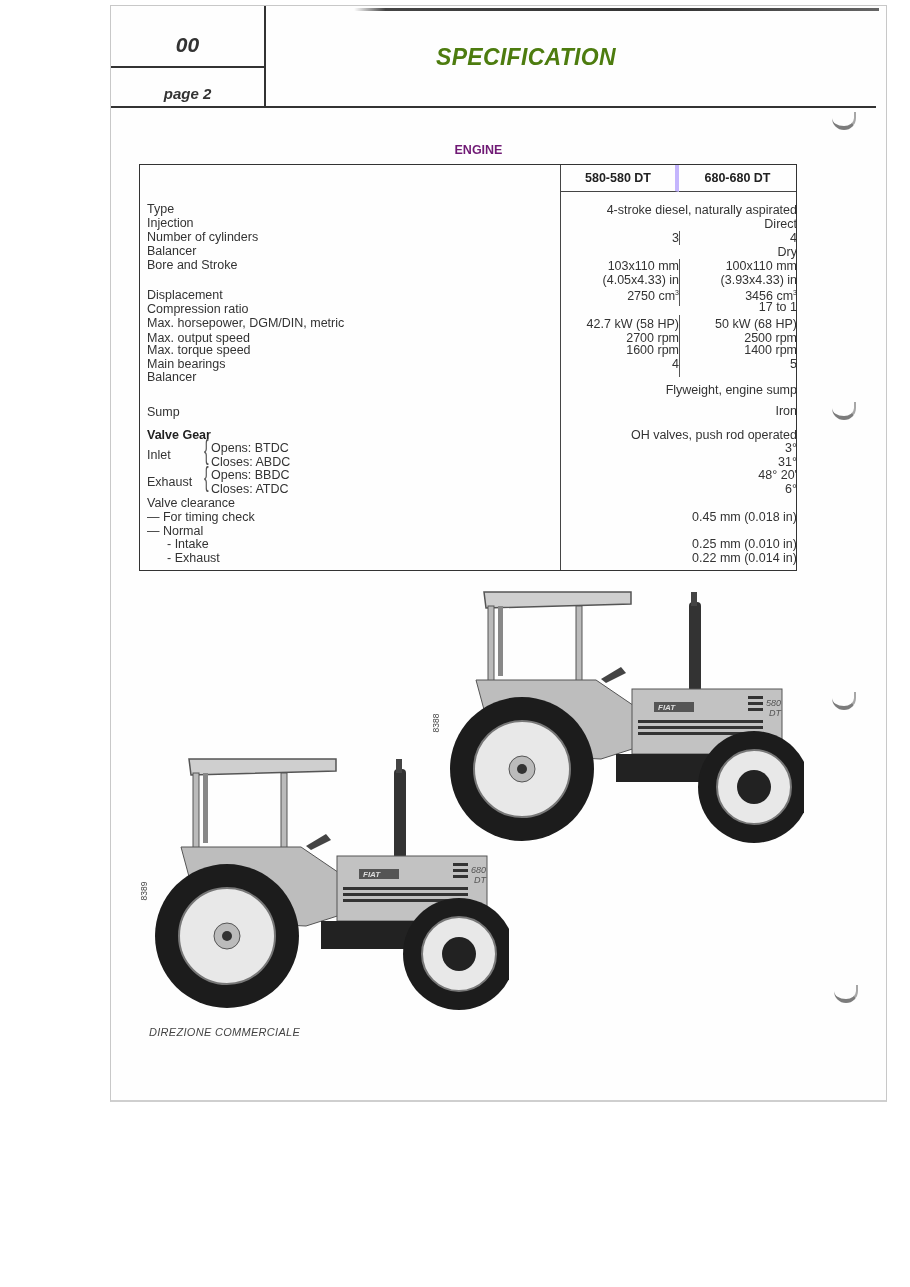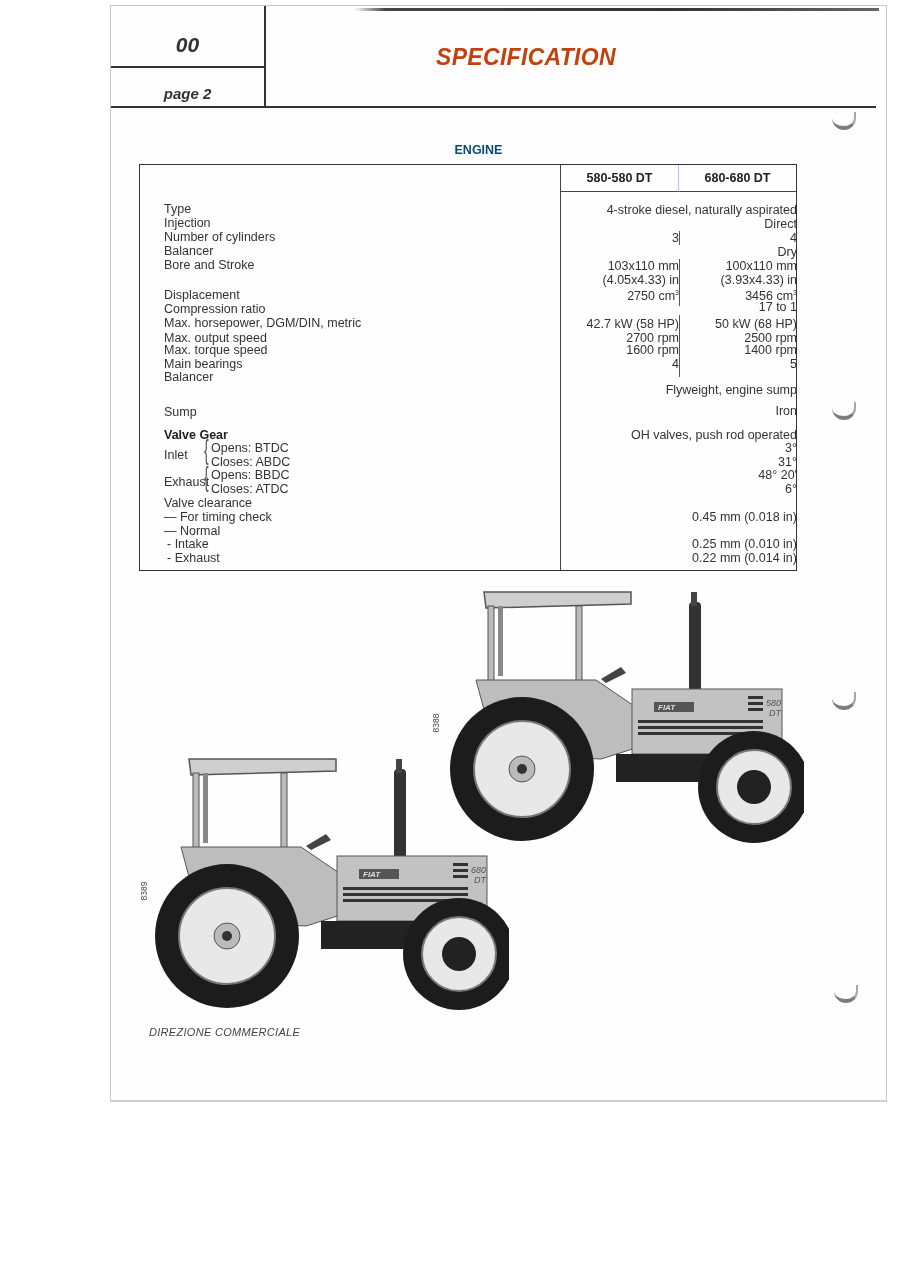--- a/index.html
+++ b/index.html
@@ -25,45 +25,45 @@
     position: absolute; left: 0; top: 62px; width: 153px; height: 50px;
     display: flex; align-items: center; justify-content: center;
     font-style: italic; font-weight: bold; font-size: 15px; color: #333;
   }
   .hdr-topline {
     position: absolute; left: 243px; top: 2px; width: 525px; height: 3px;
     background: linear-gradient(to right, #ffffff 0%, #444 6%, #333 60%, #666 100%);
   }
   .hdr-title {
     position: absolute; left: 155px; top: 38px; width: 520px; text-align: center;
-    font-style: italic; font-weight: bold; font-size: 23px; color: #c2410c; letter-spacing: 0.3px;
+    font-style: italic; font-weight: bold; font-size: 23px; color: #4d7c0f; letter-spacing: 0.3px;
   }
   .hdr-bottomline {
     position: absolute; left: 0; top: 100px; width: 765px; height: 2px; background: #333;
   }
   .section-title {
     position: absolute; left: 0; top: 137px; width: 735px; text-align: center;
-    font-weight: bold; font-size: 12.5px; color: #0c4a6e;
+    font-weight: bold; font-size: 12.5px; color: #701a75;
   }
   .spec-table {
     position: absolute; left: 28px; top: 158px; width: 658px; height: 407px;
     border: 1.5px solid #333; box-sizing: border-box;
   }
   .col-divider {
     position: absolute; left: 420px; top: 0; width: 1px; height: 405px; background: #444;
   }
   .model-hdr {
     position: absolute; top: 0; height: 27px; border-bottom: 1px solid #444; box-sizing: border-box;
     display: flex; align-items: center; justify-content: center;
     font-weight: bold; font-size: 12.5px; color: #222;
   }
-  .model-a { left: 421px; width: 118px; border-right: 1px solid #c4b5fd; }
+  .model-a { left: 421px; width: 118px; border-right: 4px solid #c4b5fd; }
   .model-b { left: 539px; width: 117px; }
   .lbl {
-    position: absolute; left: 24px; font-size: 12.5px; line-height: 14px; color: #333; white-space: nowrap;
+    position: absolute; left: 7px; font-size: 12.5px; line-height: 14px; color: #333; white-space: nowrap;
   }
   .lbl.bold { font-weight: bold; color: #222; }
   .val {
     position: absolute; font-size: 12.5px; line-height: 14px; color: #333; white-space: nowrap; text-align: right;
   }
   .val.full { left: 421px; width: 236px; }
   .val.a { left: 421px; width: 118px; }
   .val.b { left: 539px; width: 118px; }
   .mid-tick { position: absolute; left: 539px; width: 1px; background: #555; }
   .brace {

